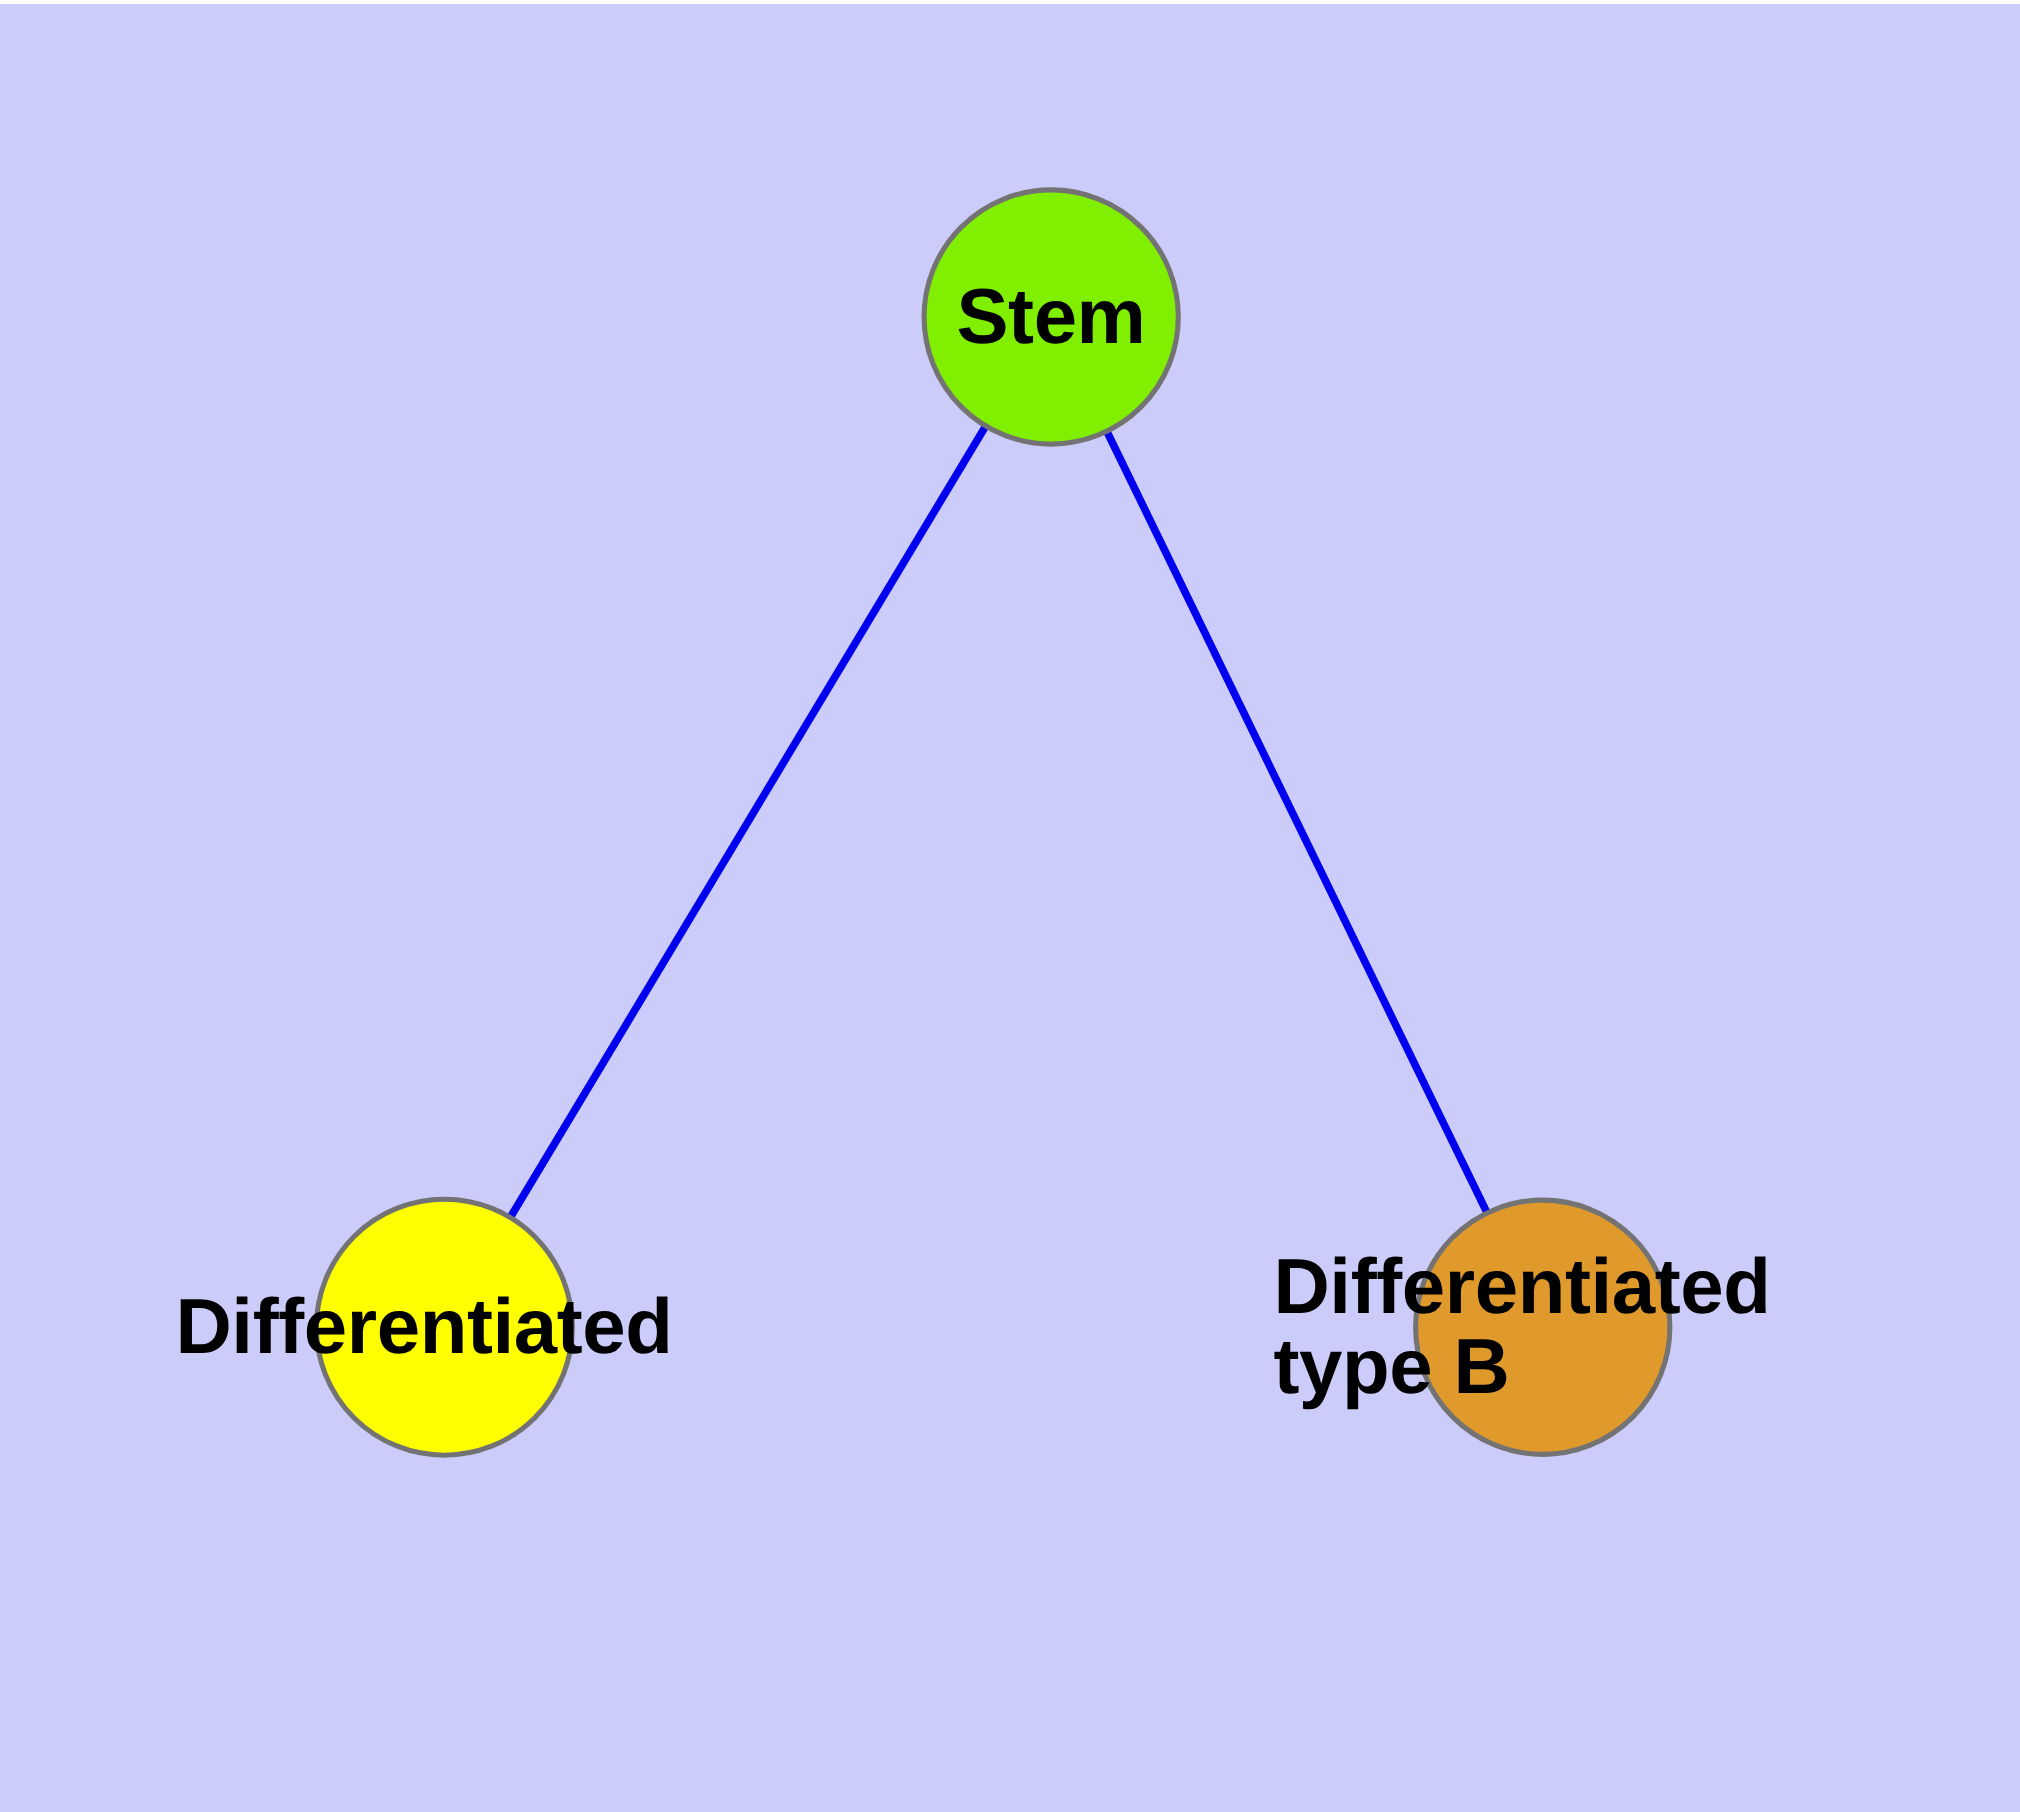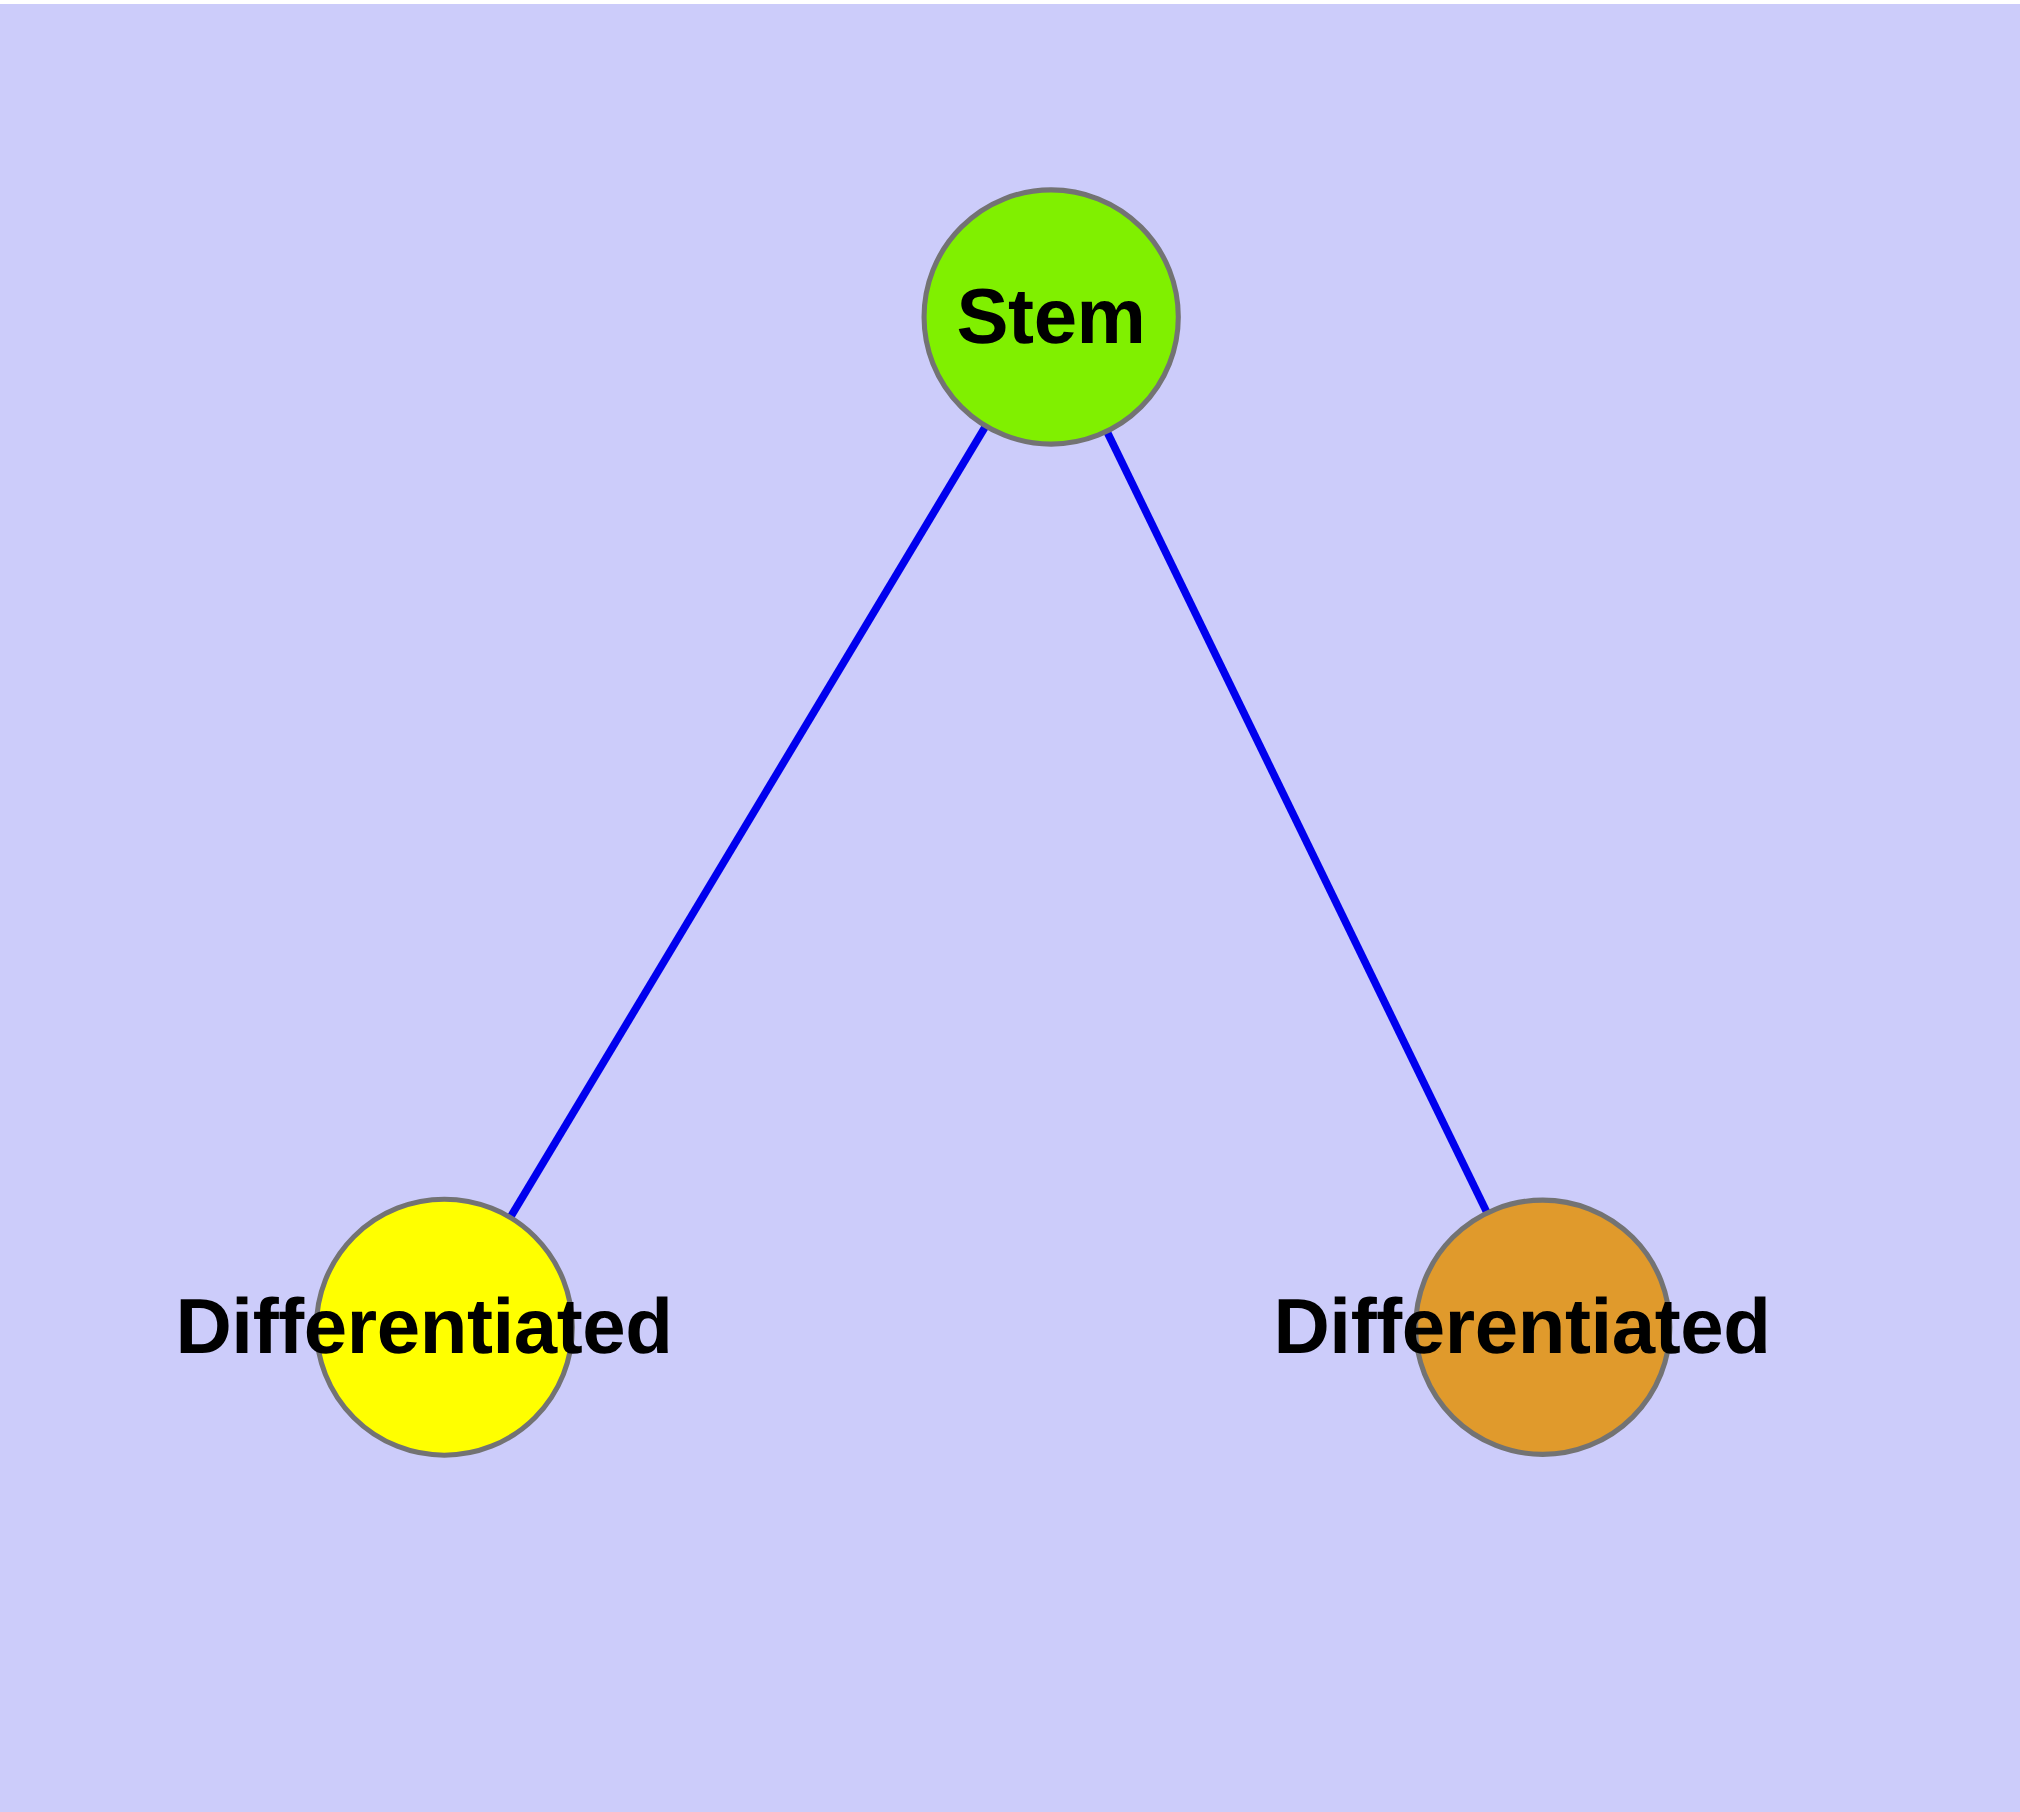--- a/index.html
+++ b/index.html
@@ -59,17 +59,17 @@
     <g id="node-layer">
         <circle cx="1240" cy="374" r="150" fill="#80f000" stroke="#737373" stroke-width="6"></circle>
         <circle cx="524" cy="1566" r="151" fill="#ffff00" stroke="#737373" stroke-width="6"></circle>
         <circle cx="1820" cy="1566" r="150" fill="#e09a2c" stroke="#737373" stroke-width="6"></circle>
       </g>
   </svg>
 
   <div id="label-layer">
       <div class="node-label" style="left: 1051px; top: 317px; color: rgb(0, 0, 0); font-size: 78px;"><div>Stem</div></div>
       <div class="node-label" style="left: 424px; top: 1327px; color: rgb(0, 0, 0); font-size: 78px;"><div>Differentiated</div></div>
-      <div class="node-label" style="left: 1522px; top: 1327px; color: rgb(0, 0, 0); font-size: 78px;"><div>Differentiated</div></div>
+      <div class="node-label" style="left: 1522px; top: 1327px; color: rgb(0, 0, 0); font-size: 78px;"><div>Differentiated</div><div>type B</div></div>
     </div>
 
 </div>
 
 
 </body></html>

